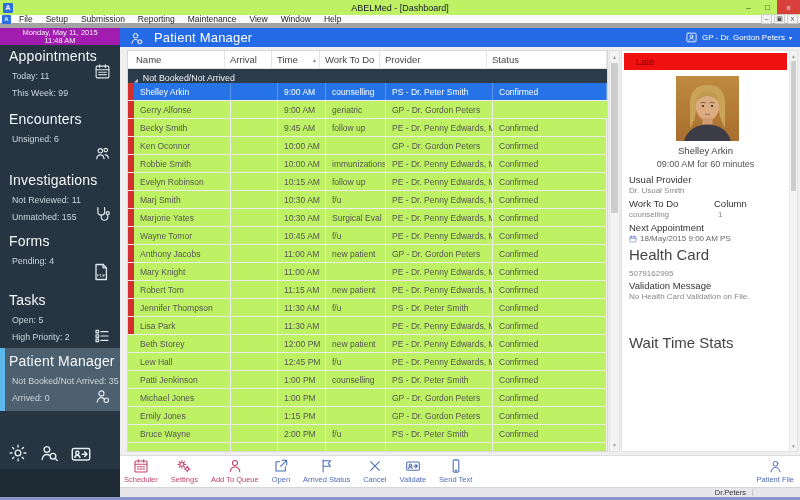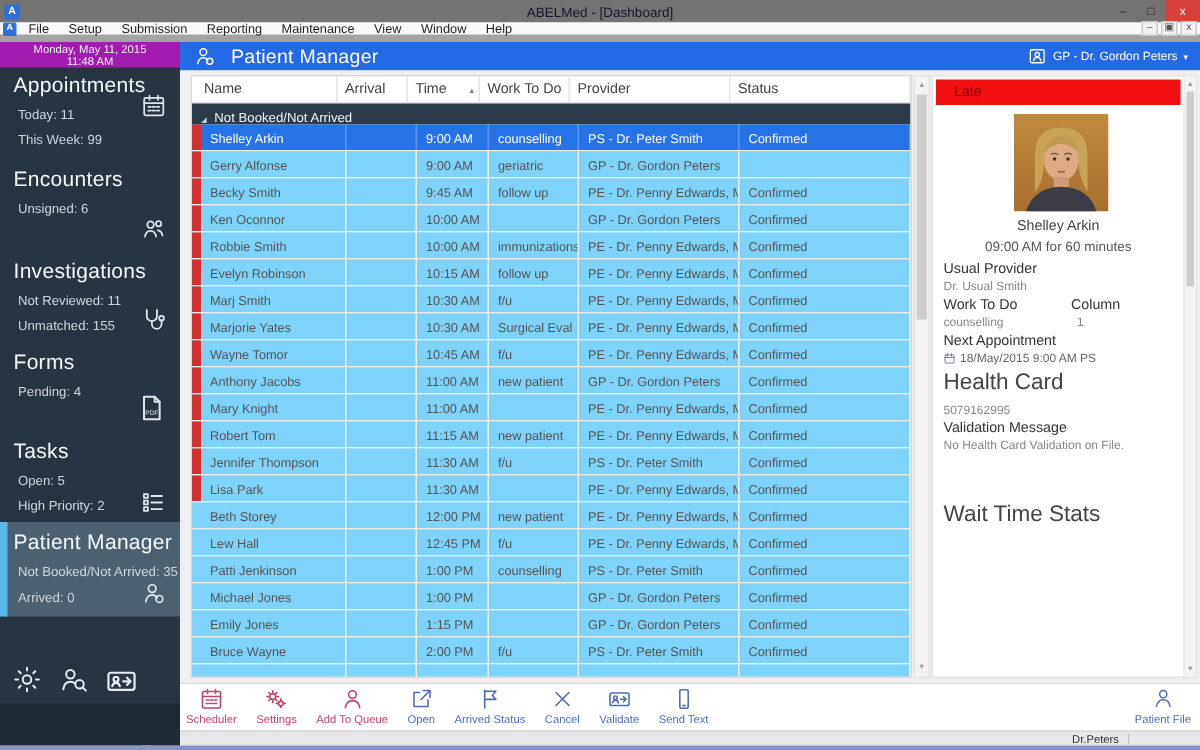--- a/index.html
+++ b/index.html
@@ -1,21 +1,21 @@
 <!DOCTYPE html>
 <html><head>
 <meta charset="utf-8">
 <style>
   * { margin:0; padding:0; box-sizing:border-box; }
   html,body { width:800px; height:500px; overflow:hidden; background:#555; }
   .app { position:relative; width:800px; height:500px; font-family:"Liberation Sans",sans-serif; background:#fff; -webkit-font-smoothing:antialiased; }
   .icn { display:inline-block; vertical-align:middle; }
 
   
-  .titlebar { position:absolute; top:0; left:0; width:800px; height:15px; background:#737373; display:flex; align-items:center; }
+  .titlebar { position:absolute; top:0; left:0; width:800px; height:15px; background:#bef264; display:flex; align-items:center; }
   .appicon { width:10px; height:10px; background:#2e6fe0; color:#fff; font-size:7px; font-weight:bold; display:flex; align-items:center; justify-content:center; margin-left:3px; border-radius:1px; }
   .wtitle { position:absolute; left:0; right:0; text-align:center; font-size:9px; color:#15152e; }
   .wctrls { position:absolute; right:0; top:0; height:15px; display:flex; }
   .wc { width:19px; height:14px; display:flex; align-items:center; justify-content:center; font-size:8px; color:#222; }
   .wc.close { width:23px; background:#d9403c; color:#fff; }
 
   
   .menubar { position:absolute; top:15px; left:0; width:800px; height:13px; background:#fafafa; border-bottom:5px solid #a3a3a3; display:flex; align-items:center; }
   .appicon.small { width:9px; height:9px; font-size:6px; margin-left:2px; }
   .menus { display:flex; margin-left:8px; gap:13px; }
@@ -49,21 +49,21 @@
   .work { position:absolute; top:19px; left:0; right:0; height:408px; background:#efefef; }
 
   
   .grid { position:absolute; left:7px; top:3px; width:481px; height:402px; background:#fff; border:1px solid #d8d8d8; overflow:hidden; }
   .thead { display:flex; height:18px; border-bottom:1px solid #e0e0e0; background:#fff; }
   .hcell { font-size:9.5px; color:#444; padding:3px 0 0 5px; border-right:1px solid #e4e4e4; position:relative; }
   .hcell.c-name { padding-left:8px; }
   .sortmark { position:absolute; right:3px; top:5px; font-size:6px; color:#888; }
   .tgroup { height:14px; background:#2c3b49; color:#eef3f6; font-size:8.8px; display:flex; align-items:flex-end; padding-left:6px; gap:5px; }
   .garrow { font-size:5px; color:#c2ccd4; }
-  .trow { display:flex; height:18px; border-bottom:1px solid #ececec; background:#7dd3fc; }
+  .trow { display:flex; height:18px; border-bottom:1px solid #ececec; background:#bef264; }
   .flag { width:6px; flex:none; }
   .flag.late { background:#d32f2f; }
   .tcell { font-size:8.5px; color:#555; padding:4px 0 0 6px; border-right:1px solid #efefef; overflow:hidden; white-space:nowrap; }
   .c-name { width:97px; flex:none; }
   .c-arr  { width:47px; flex:none; }
   .c-time { width:48px; flex:none; }
   .c-work { width:60px; flex:none; }
   .c-prov { width:107px; flex:none; }
   .c-stat { flex:1; }
   .trow.sel { background:#2673e8; }

